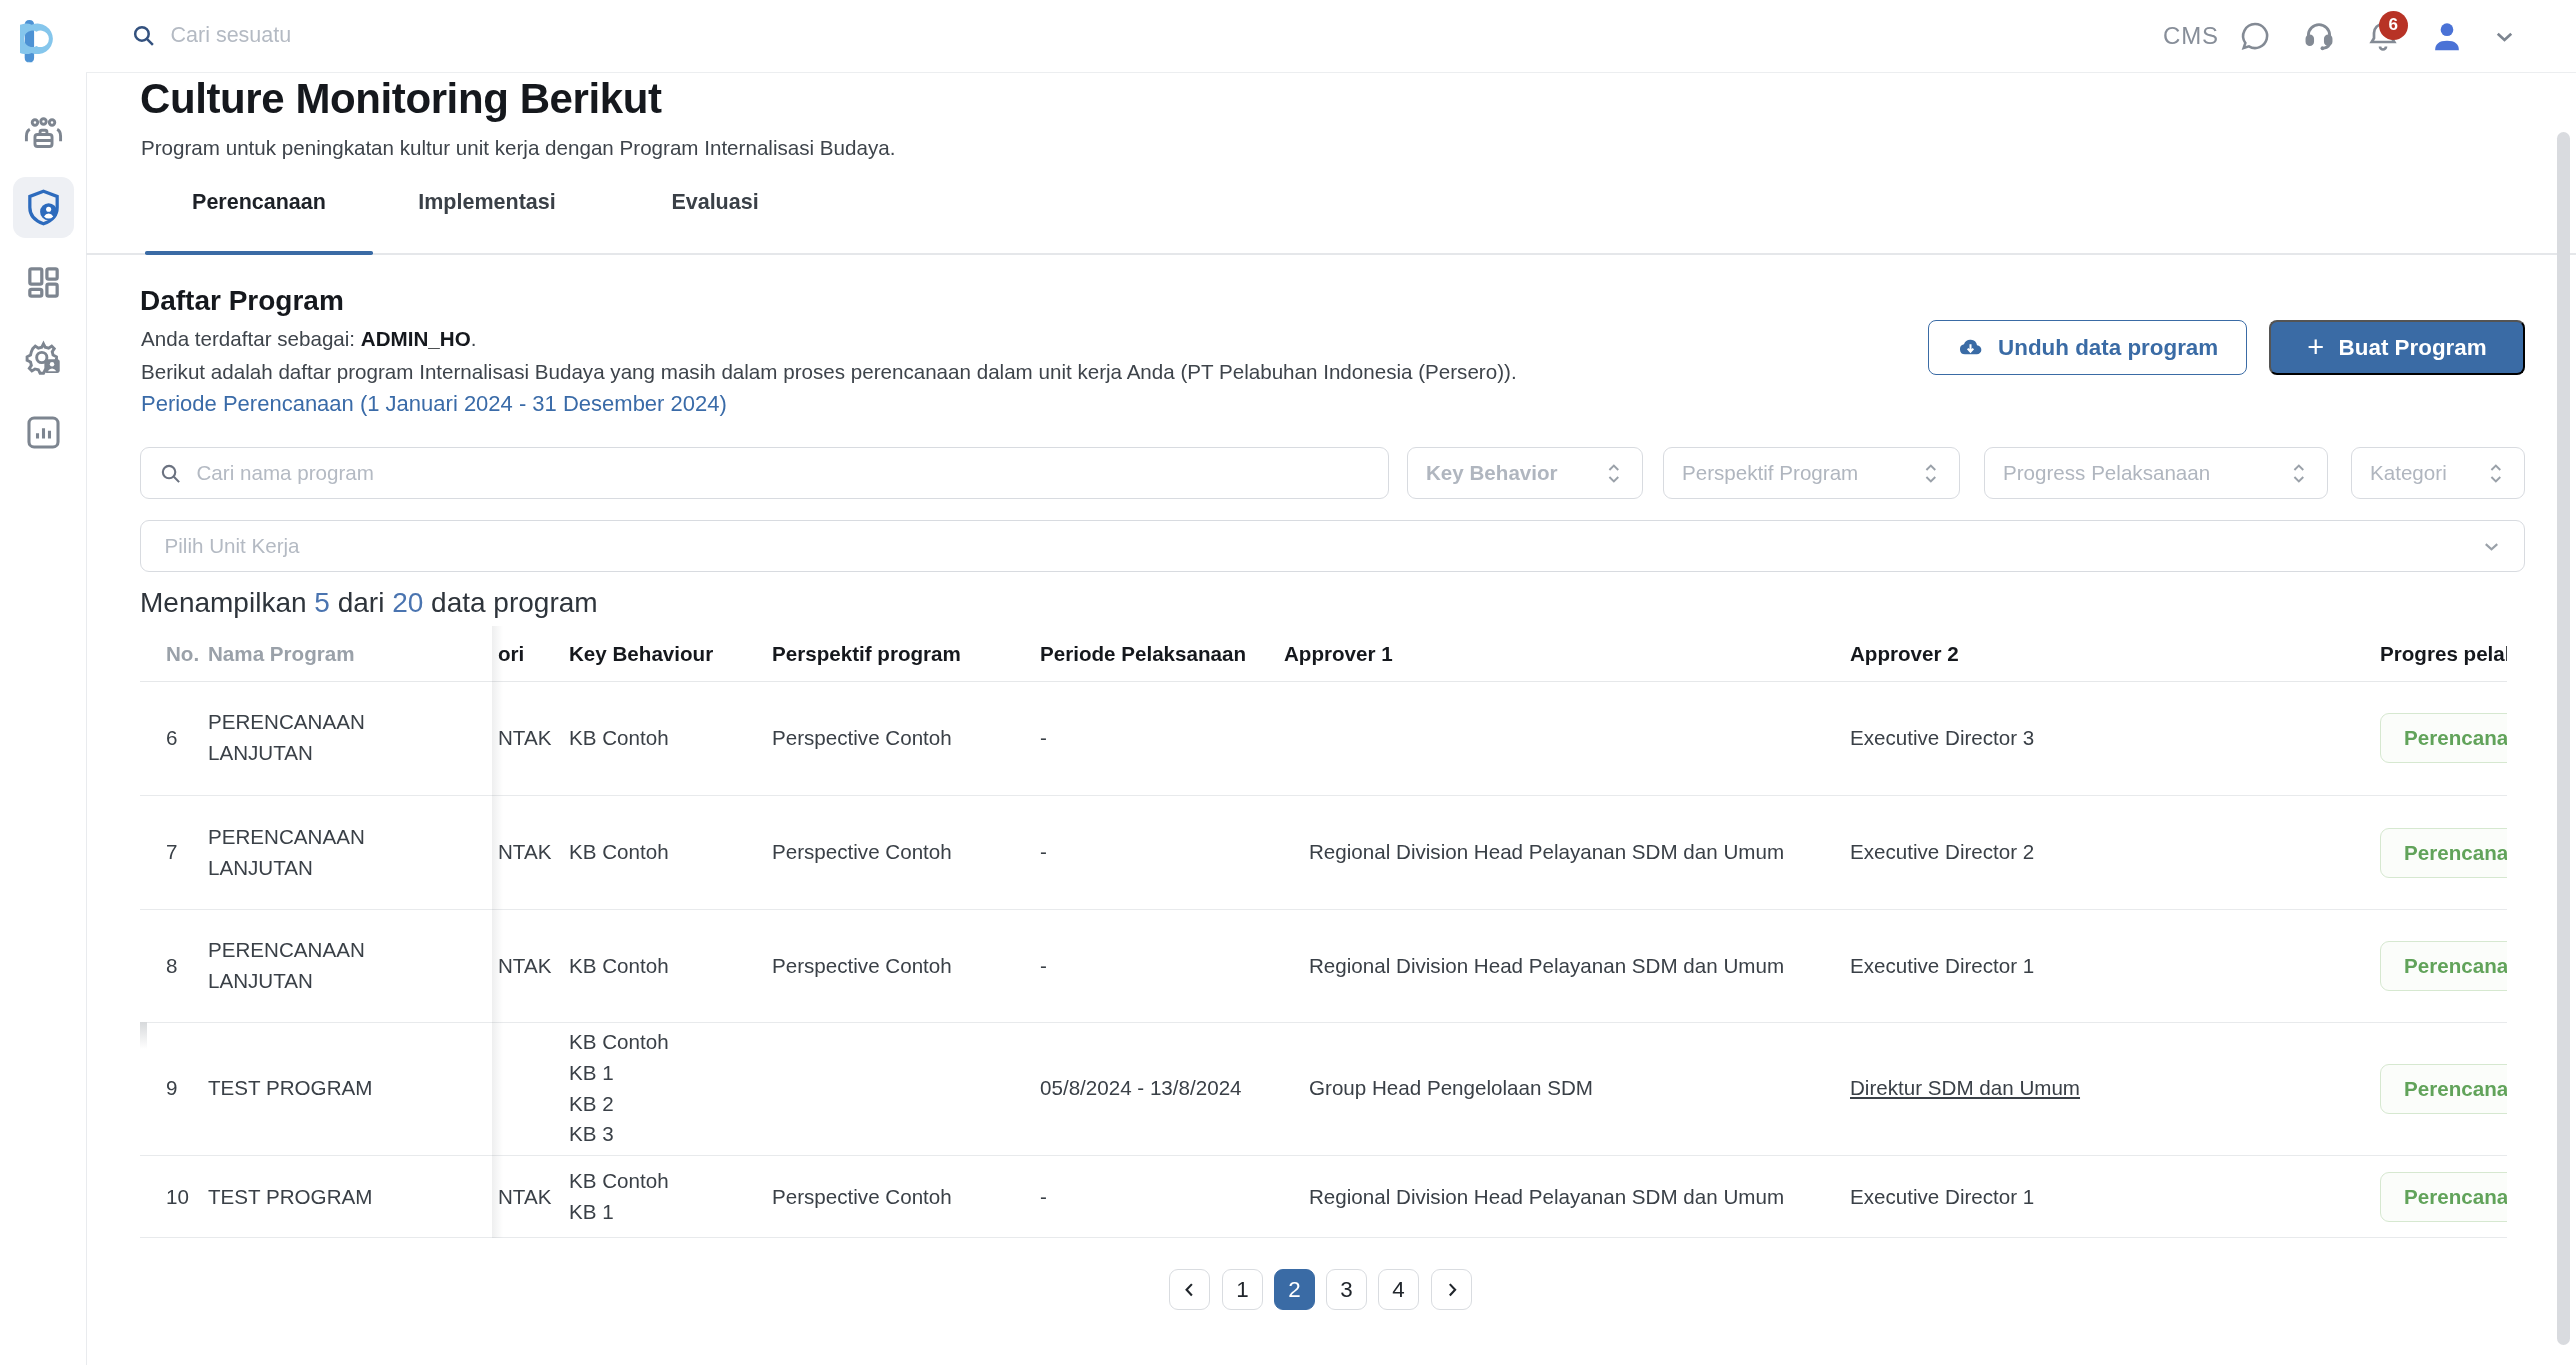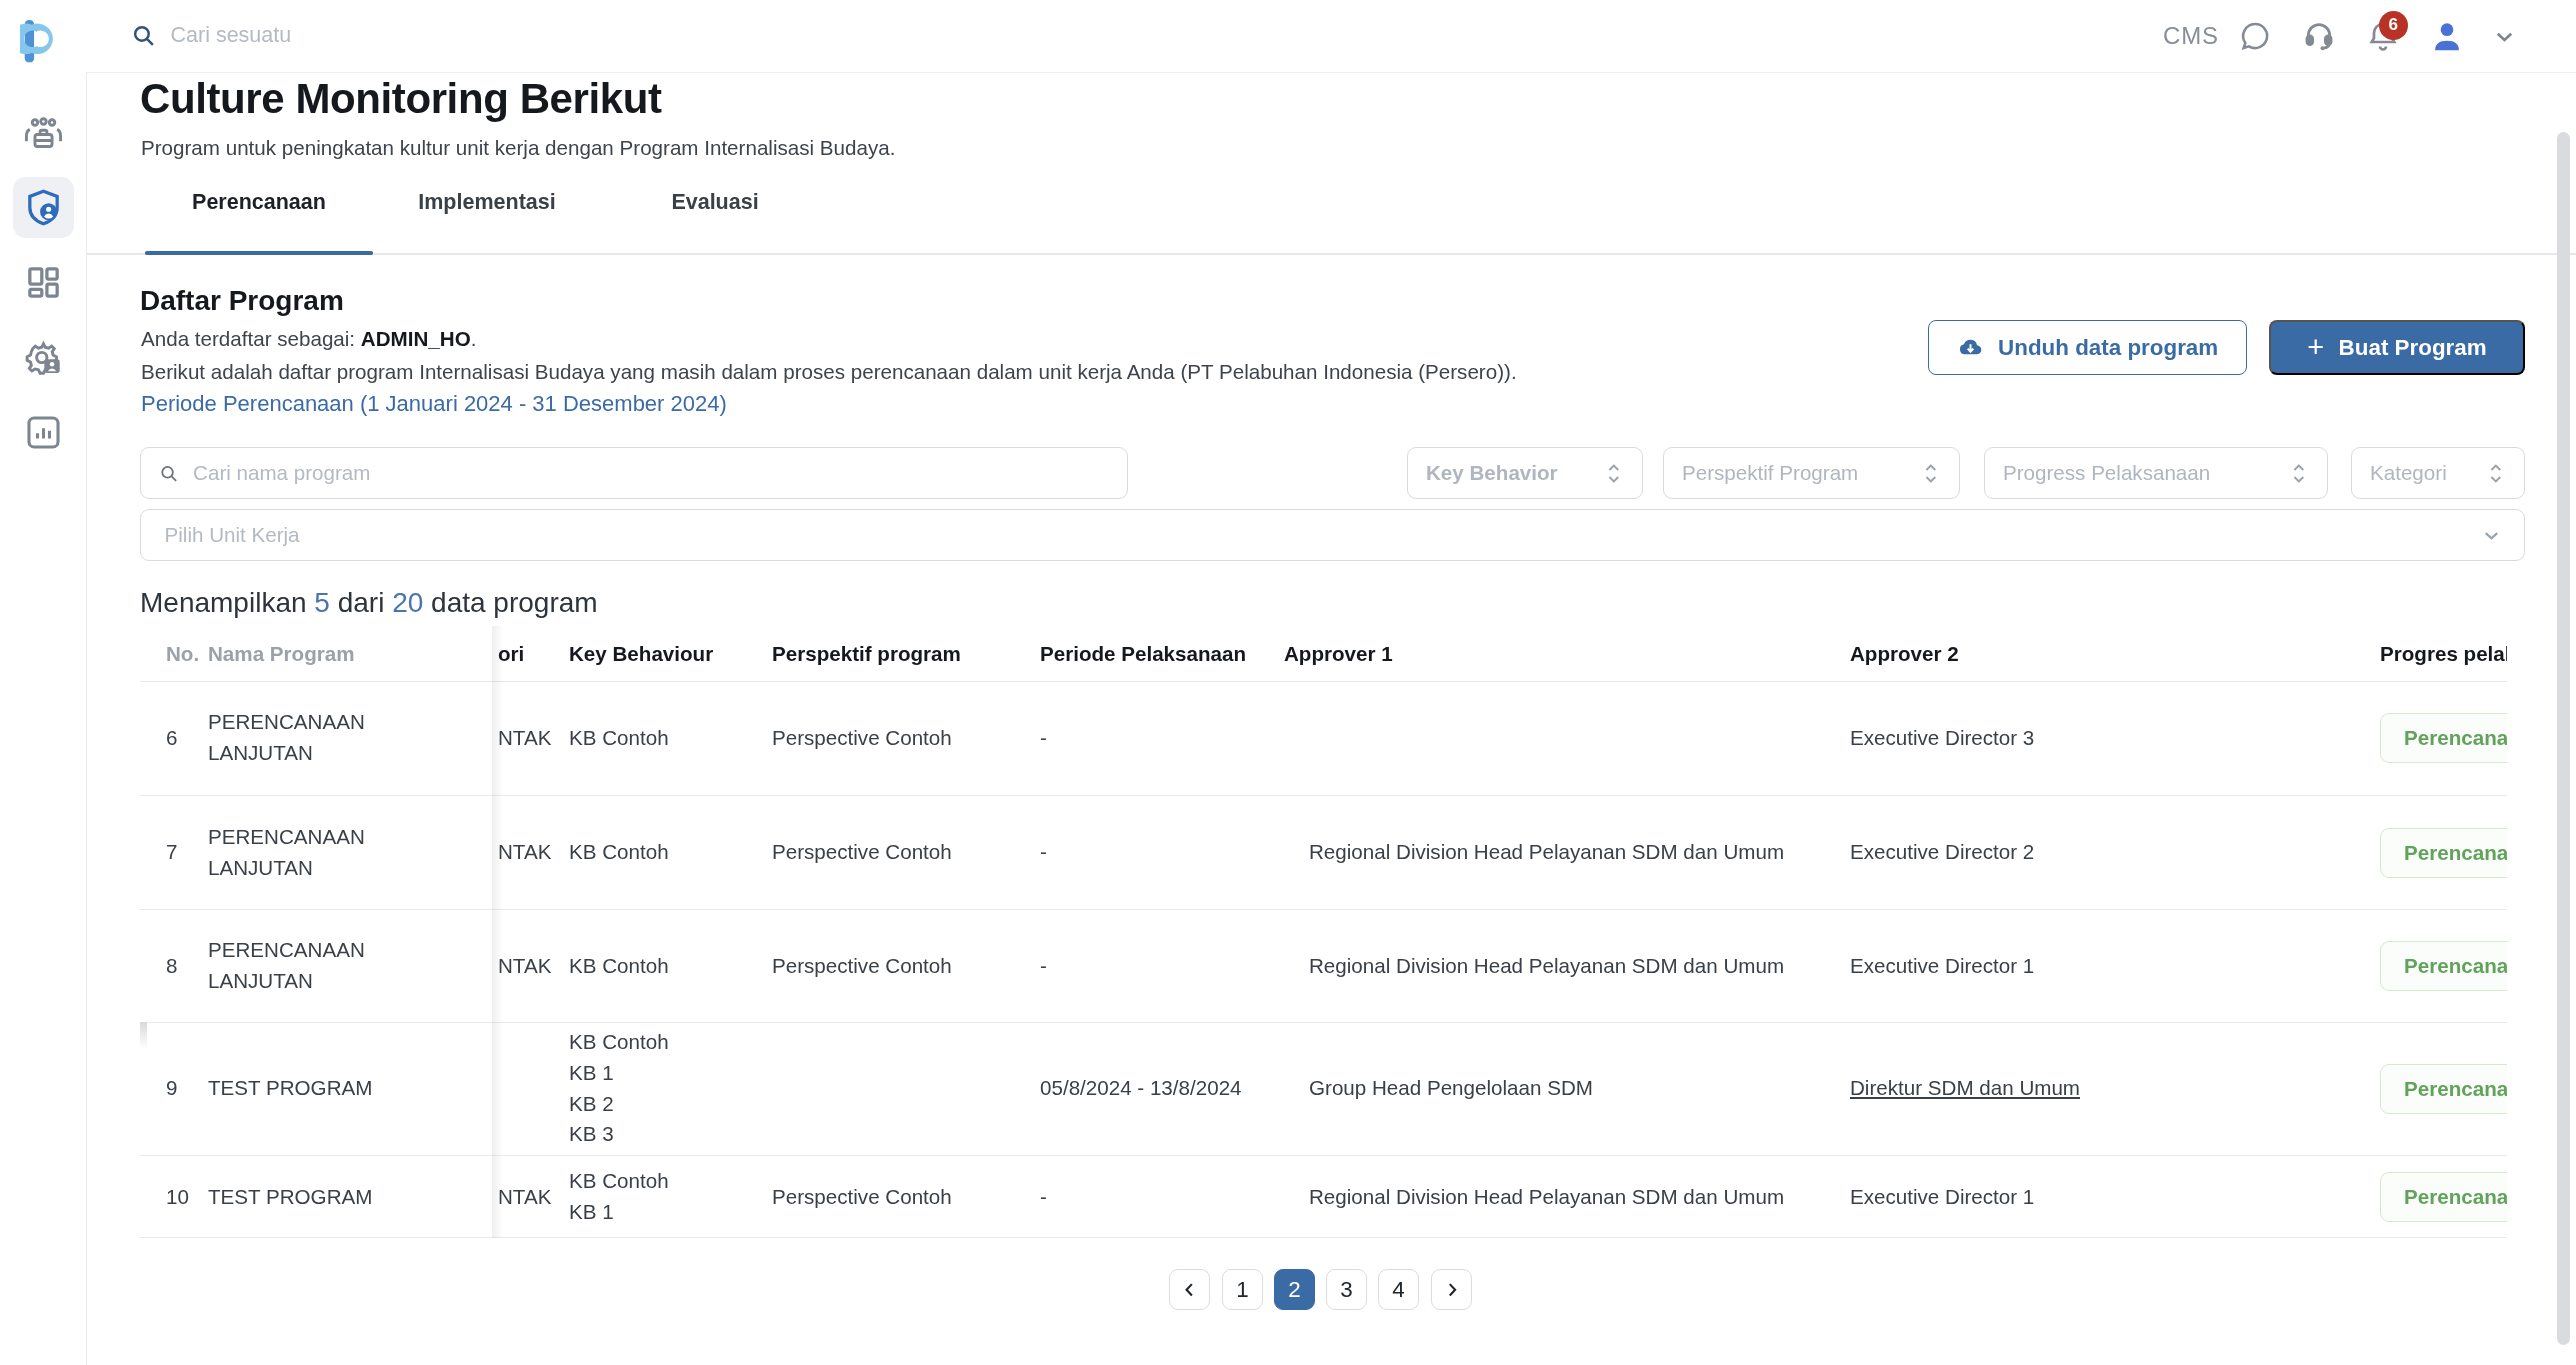--- a/index.html
+++ b/index.html
@@ -43,29 +43,29 @@
 
   
   #btn-download{left:1928px;top:320px;width:319px;height:55px;border:1.8px solid #3a6ba5;border-radius:8px;background:#fff;
                 display:flex;align-items:center;justify-content:center;gap:14.3px;color:#3a6ba5;font-size:22.4px;font-weight:600;cursor:pointer;}
   #btn-create{left:2269px;top:320px;width:256px;height:55px;border-radius:8px;background:#3a6ba5;
               display:flex;align-items:center;justify-content:center;gap:14.3px;color:#fff;font-size:22.4px;font-weight:600;cursor:pointer;}
   #btn-create .plus{font-size:29px;font-weight:400;line-height:1;}
 
   
   .finput{position:absolute;height:52px;border:0.9px solid #d8dbe0;border-radius:9px;background:#fff;display:flex;align-items:center;box-sizing:border-box;}
-  #f-search{left:140px;top:447px;width:988px;padding:0 18px;gap:12.5px;}
+  #f-search{left:140px;top:447px;width:1249px;padding:0 18px;gap:12.5px;}
   #f-search input{border:none;outline:none;font-size:20.6px;width:1074px;font-family:inherit;color:#3e444b;background:transparent;}
   #f-search input::placeholder,#f-unit input::placeholder{color:#b4bac3;}
   .fselect{justify-content:space-between;padding:0 18px;font-size:20.6px;color:#b0b6bf;cursor:pointer;}
   #f-kb{left:1407px;top:447px;width:236px;font-weight:bold;}
   #f-persp{left:1663px;top:447px;width:297px;}
   #f-prog{left:1984px;top:447px;width:344px;}
   #f-kat{left:2351px;top:447px;width:174px;}
-  #f-unit{left:140px;top:509px;width:2385px;padding:0 21.5px;justify-content:space-between;}
+  #f-unit{left:140px;top:520px;width:2385px;padding:0 21.5px;justify-content:space-between;}
   #f-unit input{border:none;outline:none;font-size:20.6px;width:2237px;font-family:inherit;color:#3e444b;background:transparent;}
 
   #summary{left:140px;top:587px;font-size:28px;color:#2e343b;}
   #summary .num{color:#4a74b0;}
 
   
   #tablewrap{left:140px;top:626px;width:2367px;height:612px;overflow:hidden;}
   .th{position:absolute;top:0;height:55px;display:flex;align-items:center;font-size:20.6px;font-weight:bold;color:#15181d;white-space:nowrap;}
   .th.gray{color:#9aa1a9;}
   #thead-border{position:absolute;left:0;top:55px;width:2367px;height:0.9px;background:#e6e8ea;}

